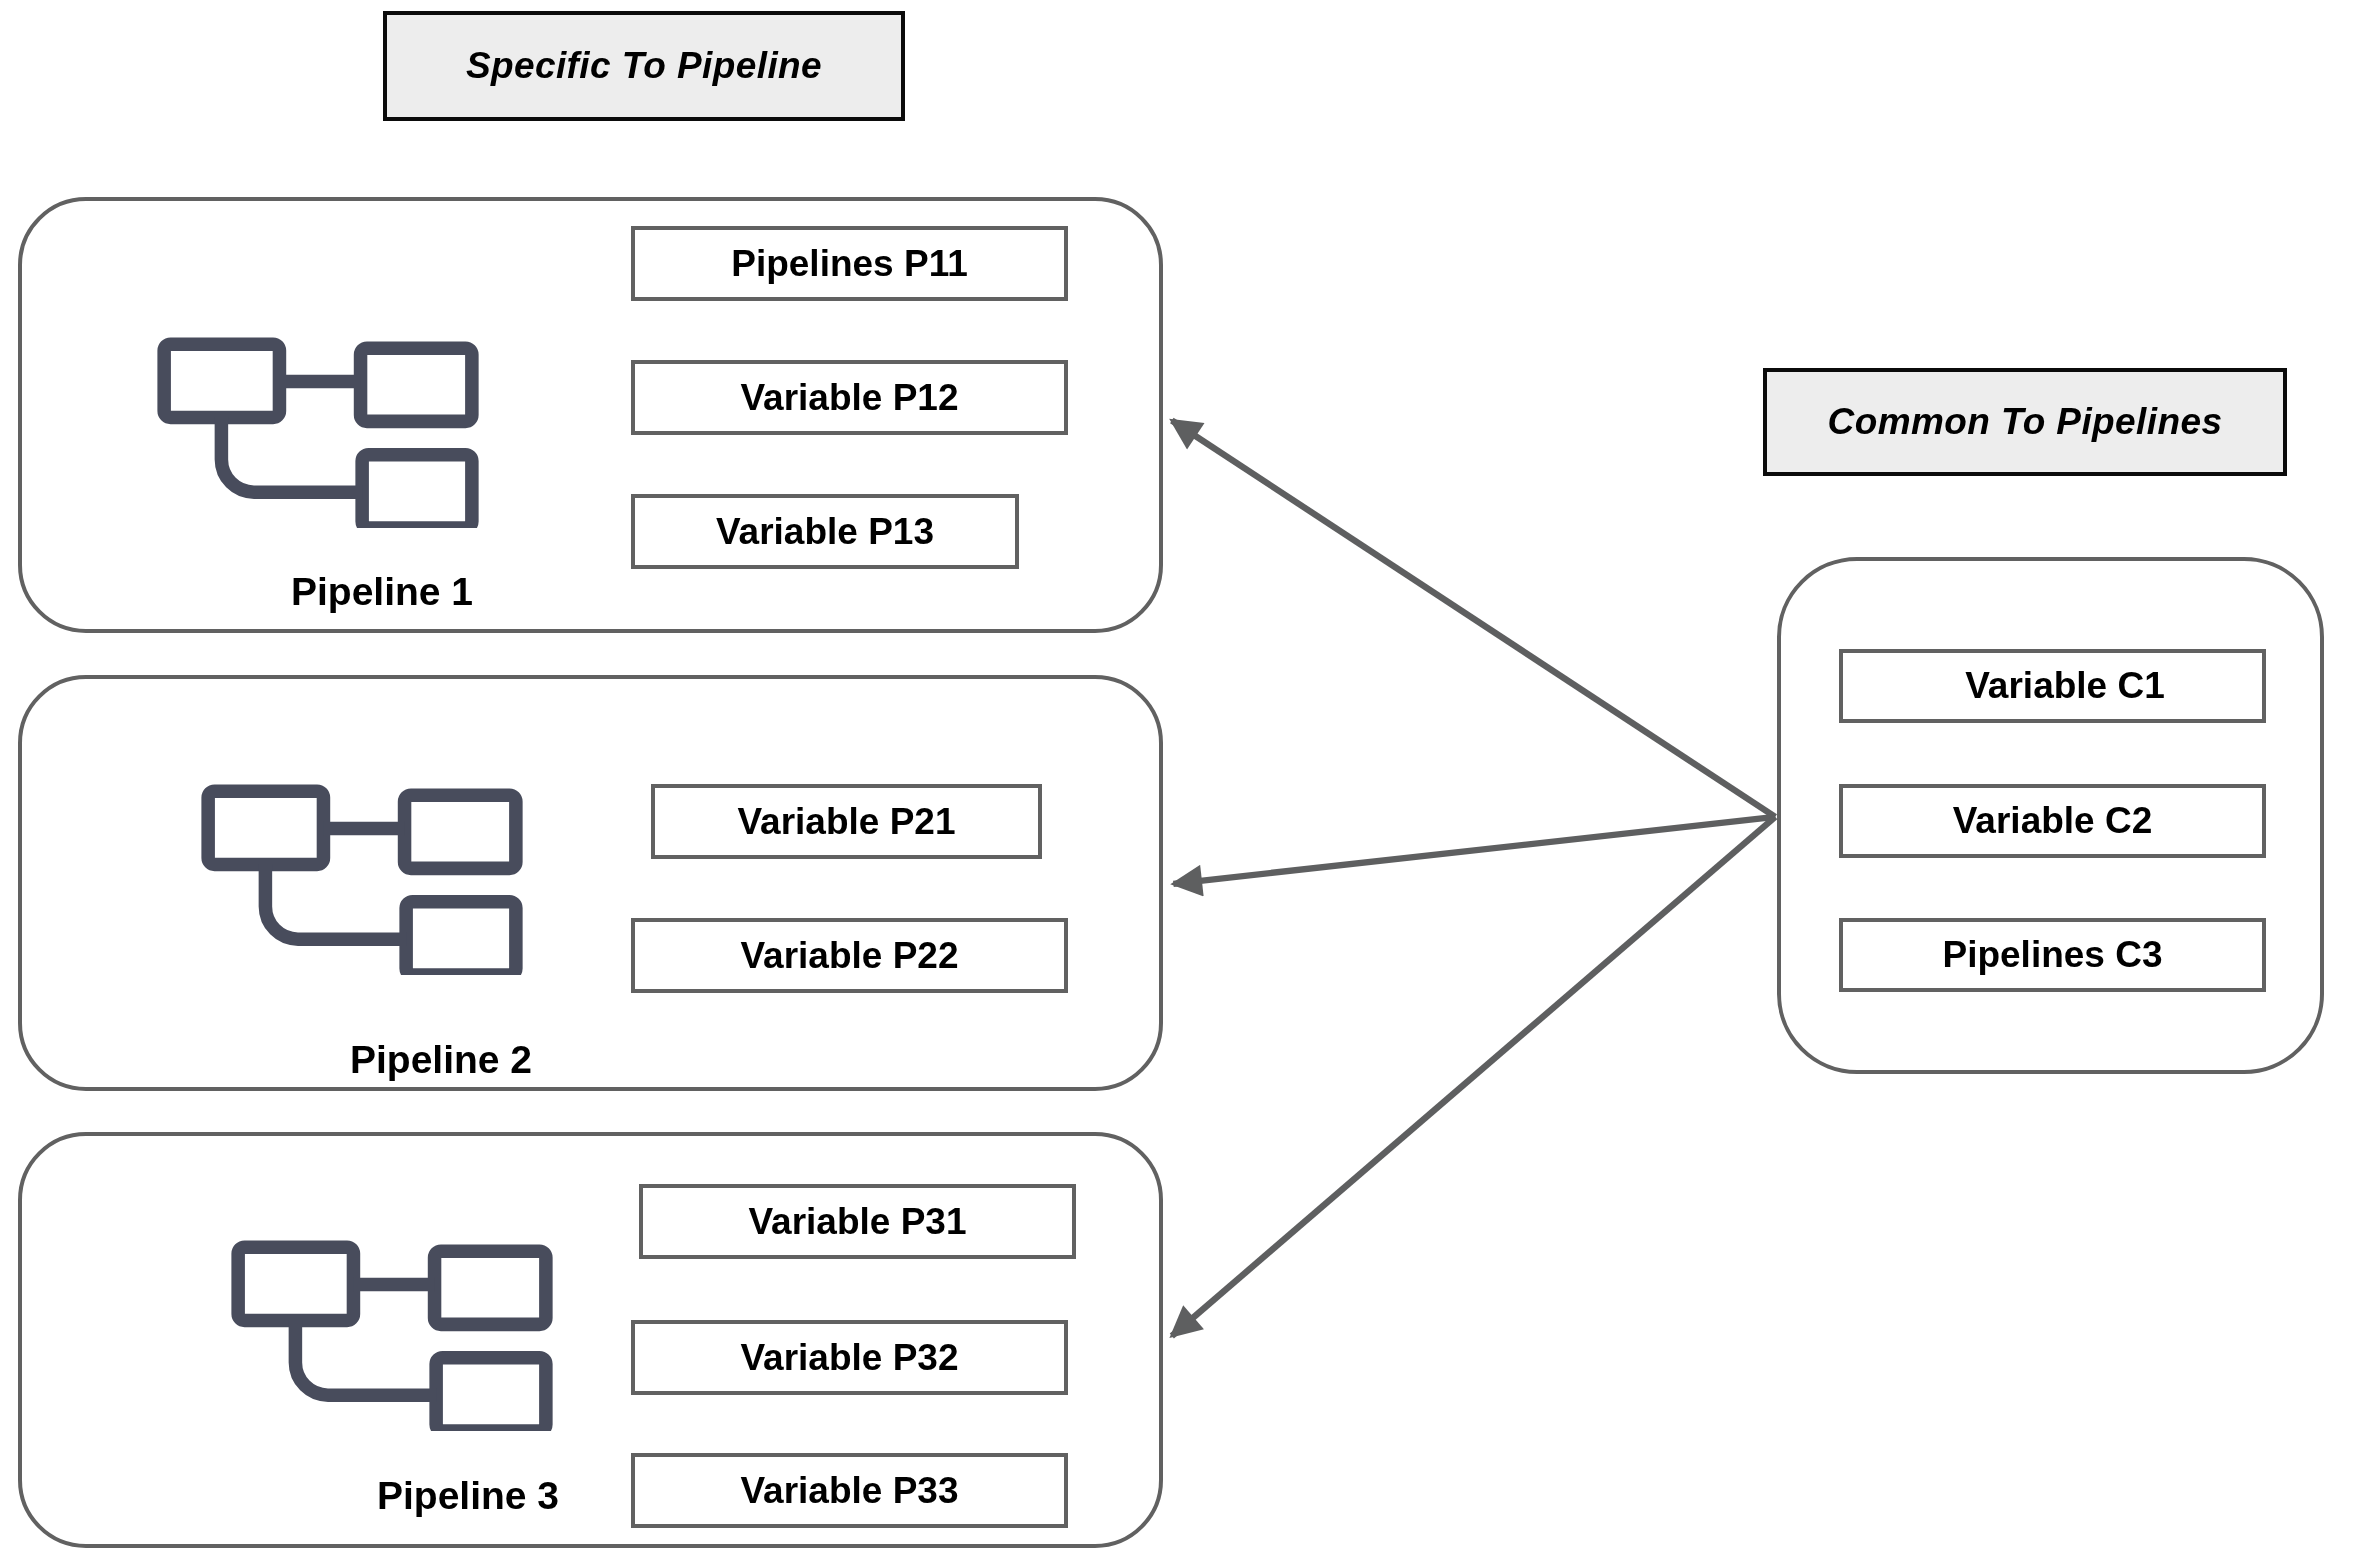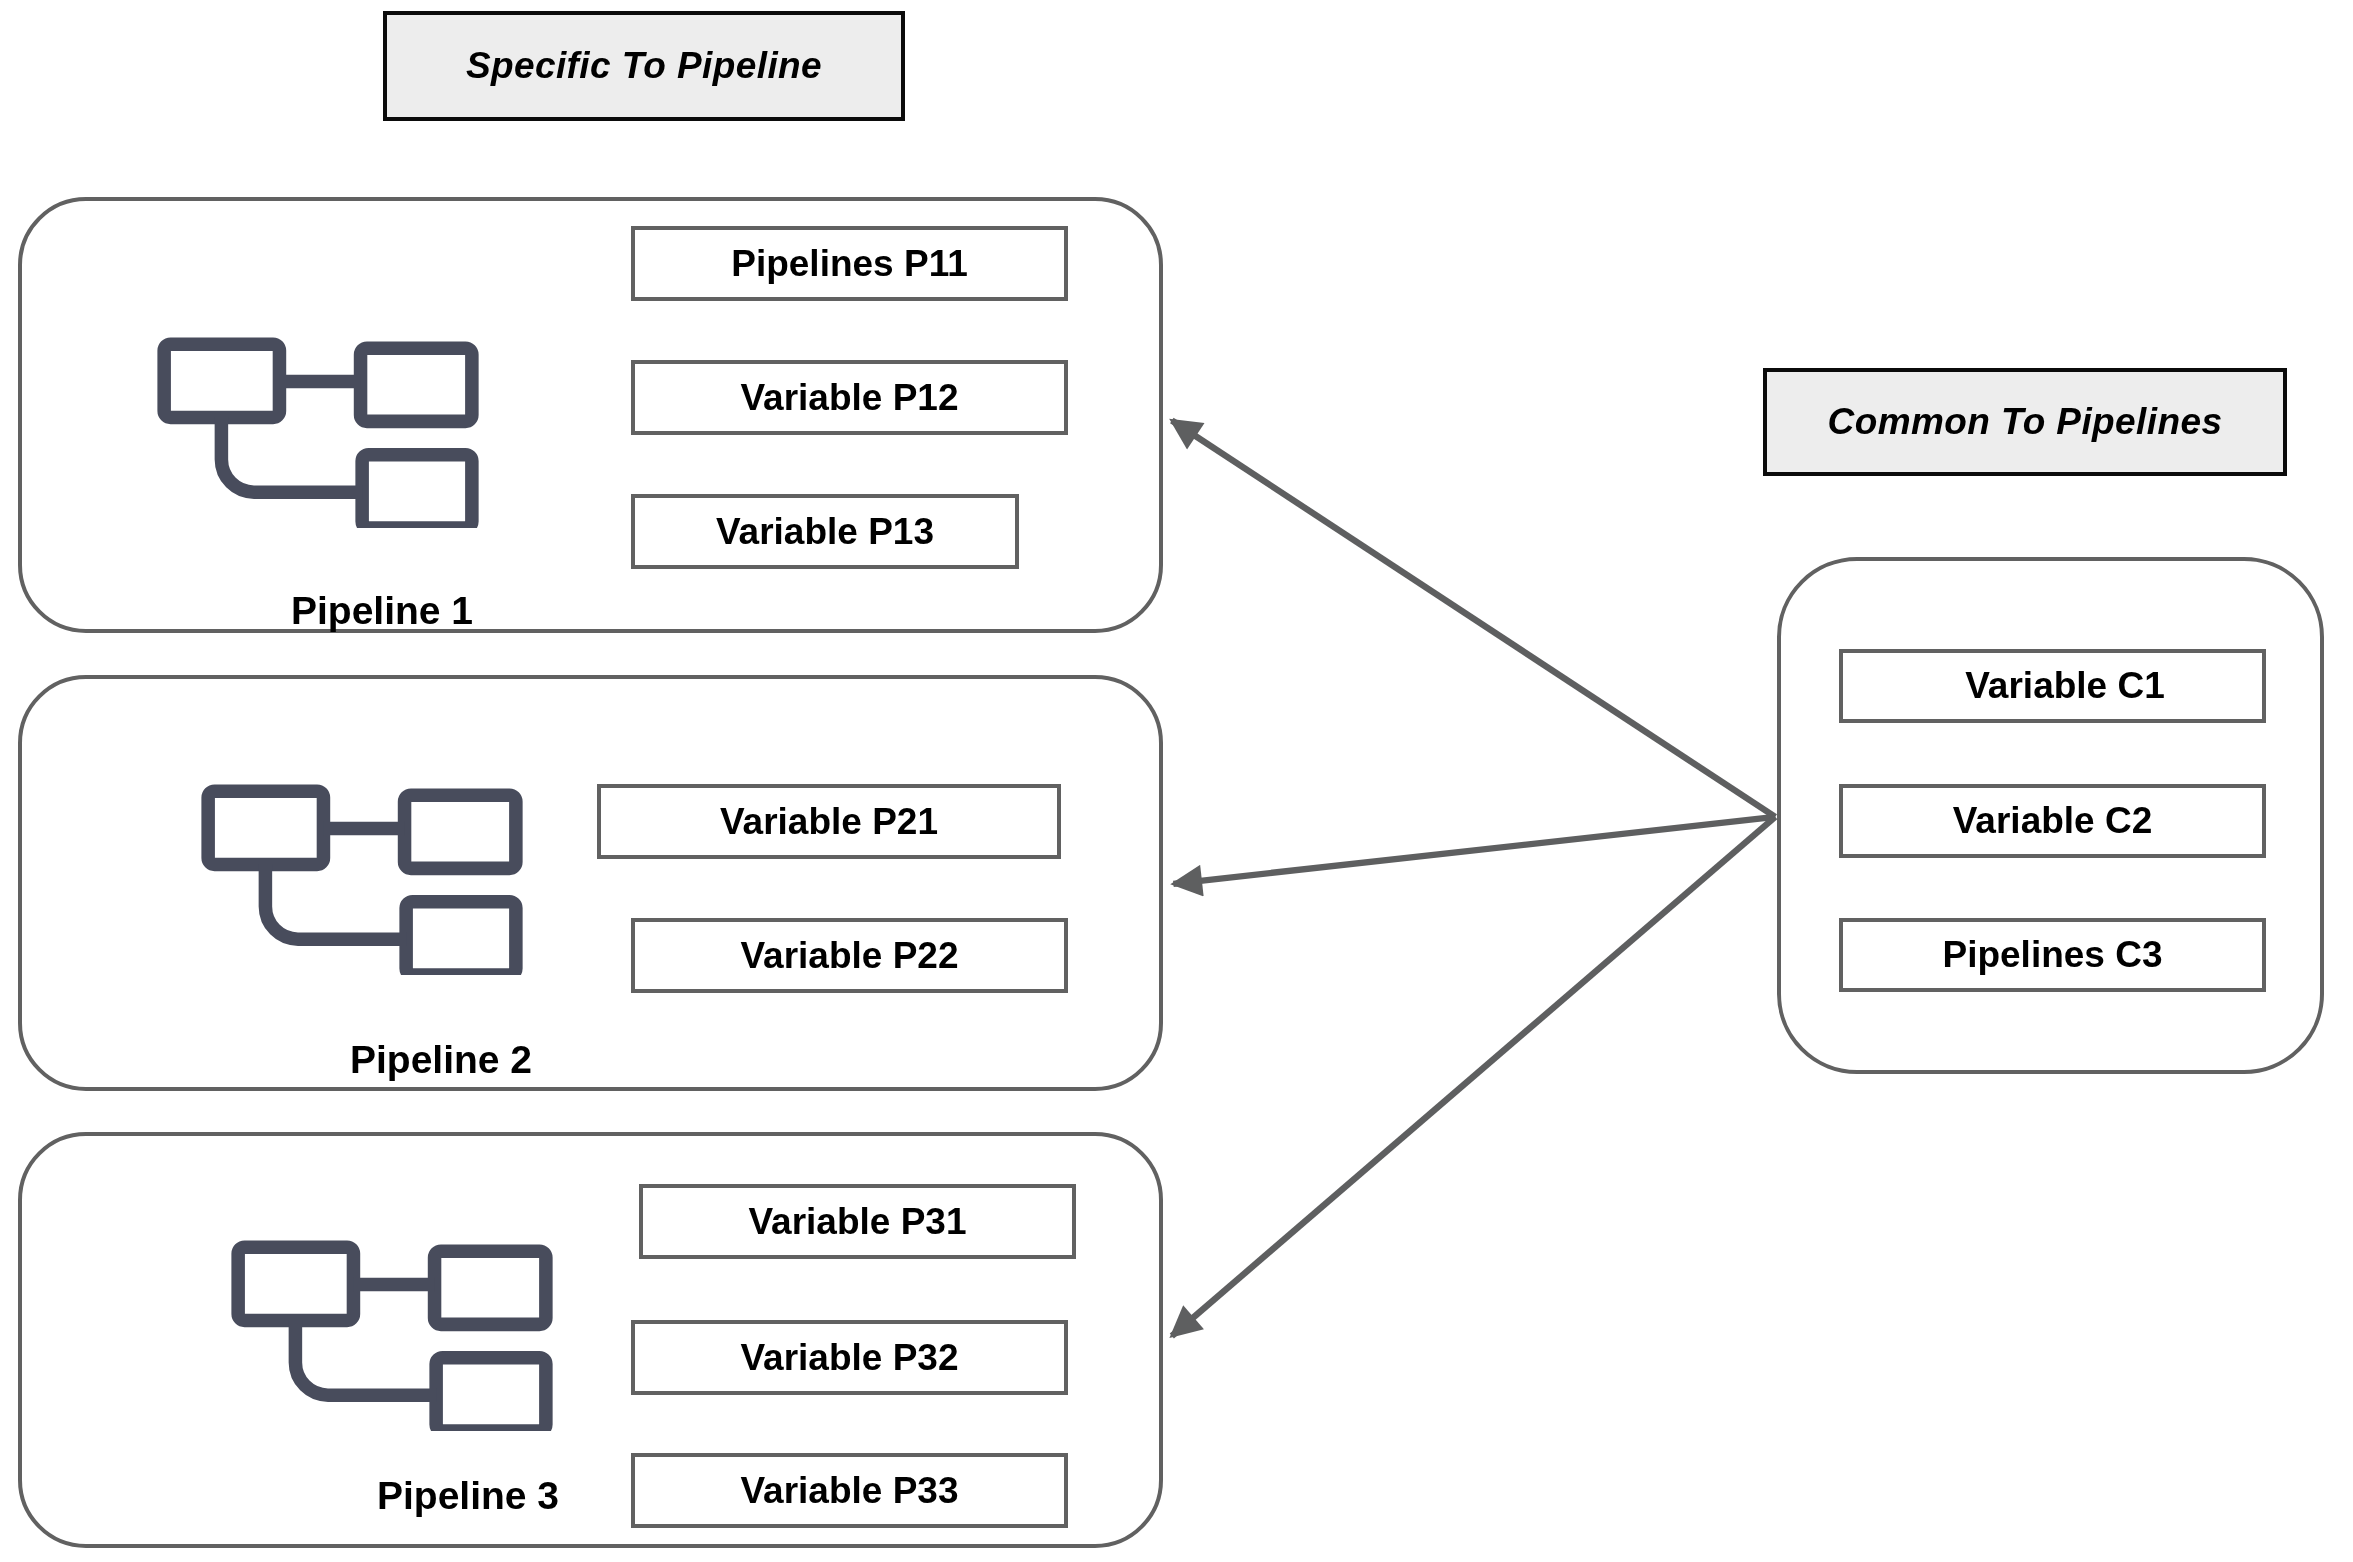--- a/index.html
+++ b/index.html
@@ -74,37 +74,37 @@
   <div class="pipeline-box" style="left:18.3px;top:197px;width:1145px;height:436px;"></div>
   <svg class="flow-icon" style="left:157px;top:337px;" width="326" height="191" viewBox="0 0 410 240">
     <g fill="none" stroke="#484c5c" stroke-width="17">
       <rect x="9" y="9" width="145" height="92" rx="8"></rect>
       <rect x="256" y="14" width="140" height="92" rx="8"></rect>
       <rect x="258" y="148" width="138" height="92" rx="8"></rect>
       <path d="M154 56 H256"></path>
       <path d="M81 101 V154 a41 41 0 0 0 41 41 H258"></path>
     </g>
   </svg>
-  <div class="pipe-label" style="left:382px;top:611px;">Pipeline 1</div>
+  <div class="pipe-label" style="left:382px;top:592px;">Pipeline 1</div>
   <div class="var-box" style="left:631px;top:226px;width:437px;height:75px;">Pipelines P11</div>
   <div class="var-box" style="left:631px;top:360px;width:437px;height:75px;">Variable P12</div>
   <div class="var-box" style="left:631px;top:494px;width:388px;height:75px;">Variable P13</div>
 
   <div class="pipeline-box" style="left:18.3px;top:675px;width:1145px;height:416px;"></div>
   <svg class="flow-icon" style="left:201px;top:784px;" width="326" height="191" viewBox="0 0 410 240">
     <g fill="none" stroke="#484c5c" stroke-width="17">
       <rect x="9" y="9" width="145" height="92" rx="8"></rect>
       <rect x="256" y="14" width="140" height="92" rx="8"></rect>
       <rect x="258" y="148" width="138" height="92" rx="8"></rect>
       <path d="M154 56 H256"></path>
       <path d="M81 101 V154 a41 41 0 0 0 41 41 H258"></path>
     </g>
   </svg>
   <div class="pipe-label" style="left:441px;top:1060px;">Pipeline 2</div>
-  <div class="var-box" style="left:597px;top:784px;width:464px;height:75px;">Variable P21</div>
+  <div class="var-box" style="left:651px;top:784px;width:391px;height:75px;">Variable P21</div>
   <div class="var-box" style="left:631px;top:918px;width:437px;height:75px;">Variable P22</div>
 
   <div class="pipeline-box" style="left:18.3px;top:1132px;width:1145px;height:416px;"></div>
   <svg class="flow-icon" style="left:231px;top:1240px;" width="326" height="191" viewBox="0 0 410 240">
     <g fill="none" stroke="#484c5c" stroke-width="17">
       <rect x="9" y="9" width="145" height="92" rx="8"></rect>
       <rect x="256" y="14" width="140" height="92" rx="8"></rect>
       <rect x="258" y="148" width="138" height="92" rx="8"></rect>
       <path d="M154 56 H256"></path>
       <path d="M81 101 V154 a41 41 0 0 0 41 41 H258"></path>

